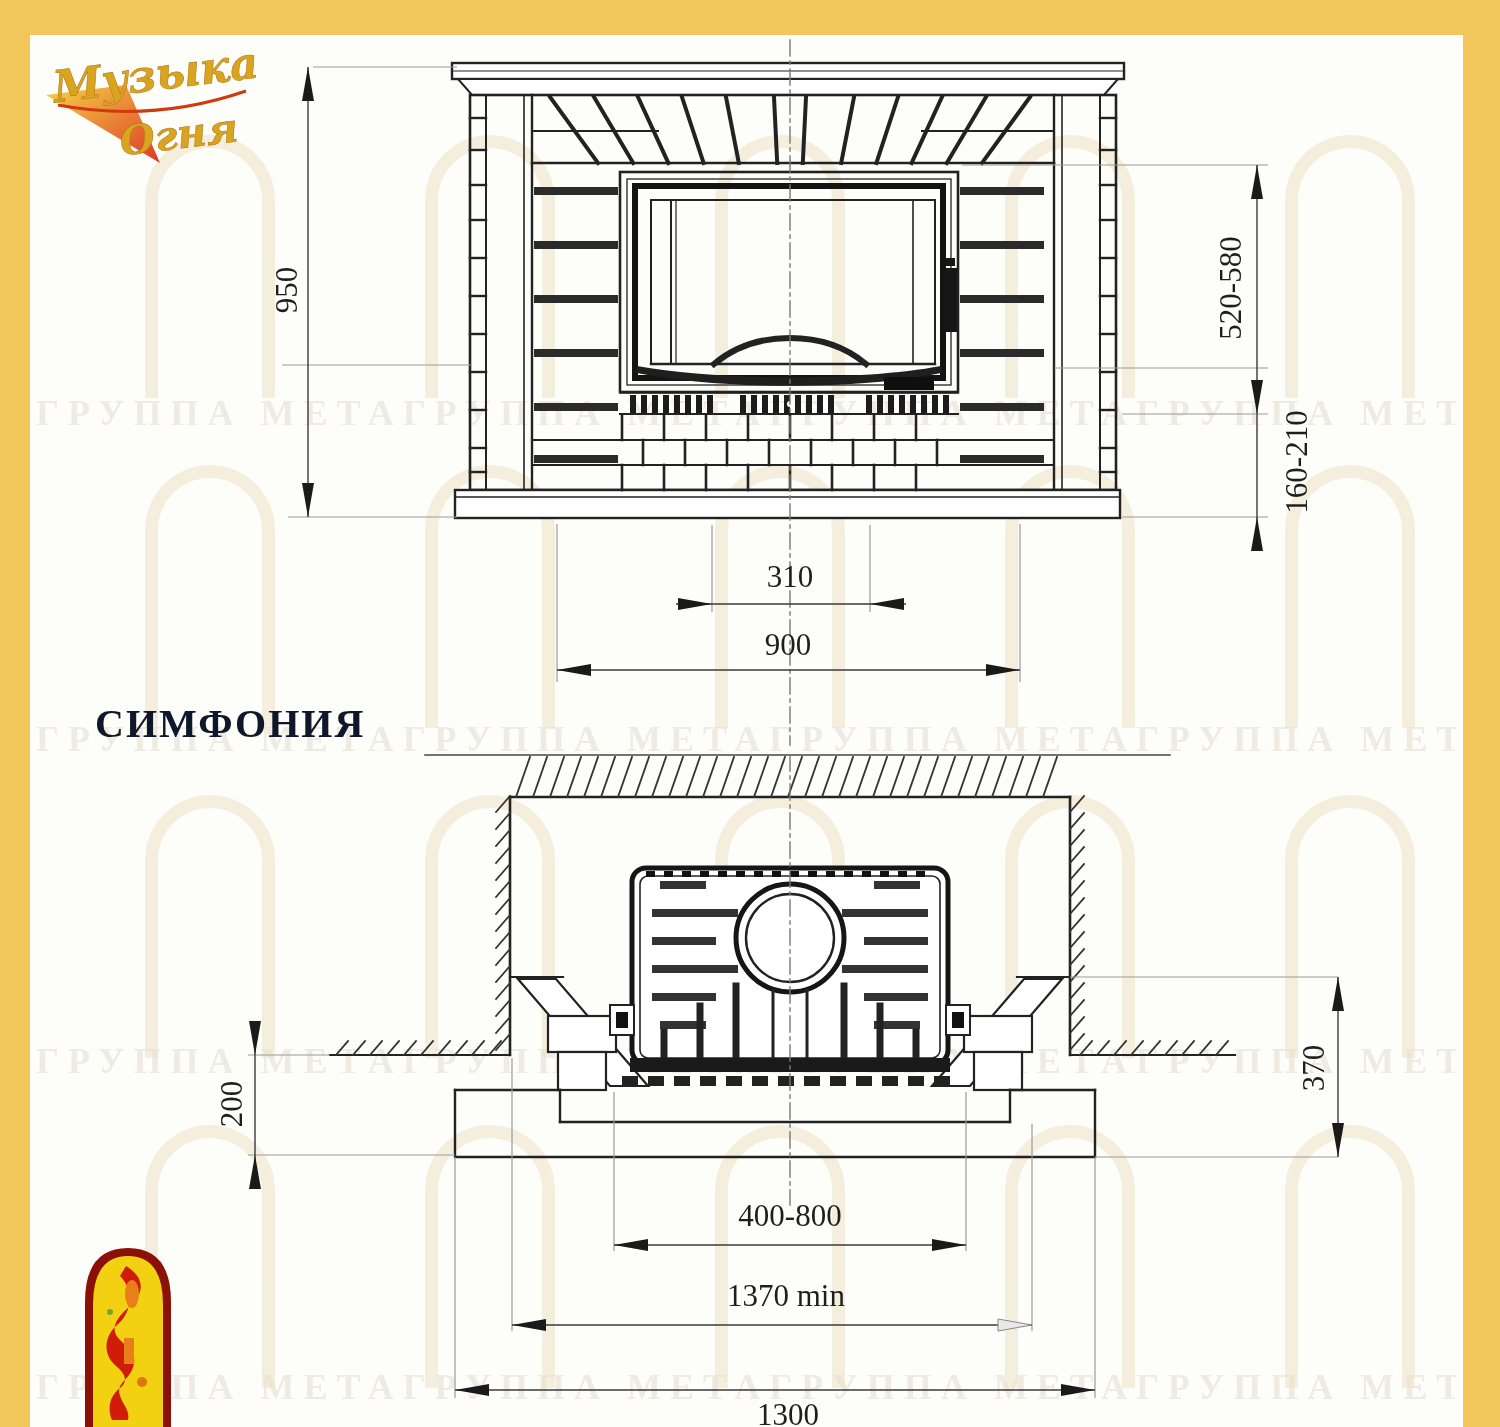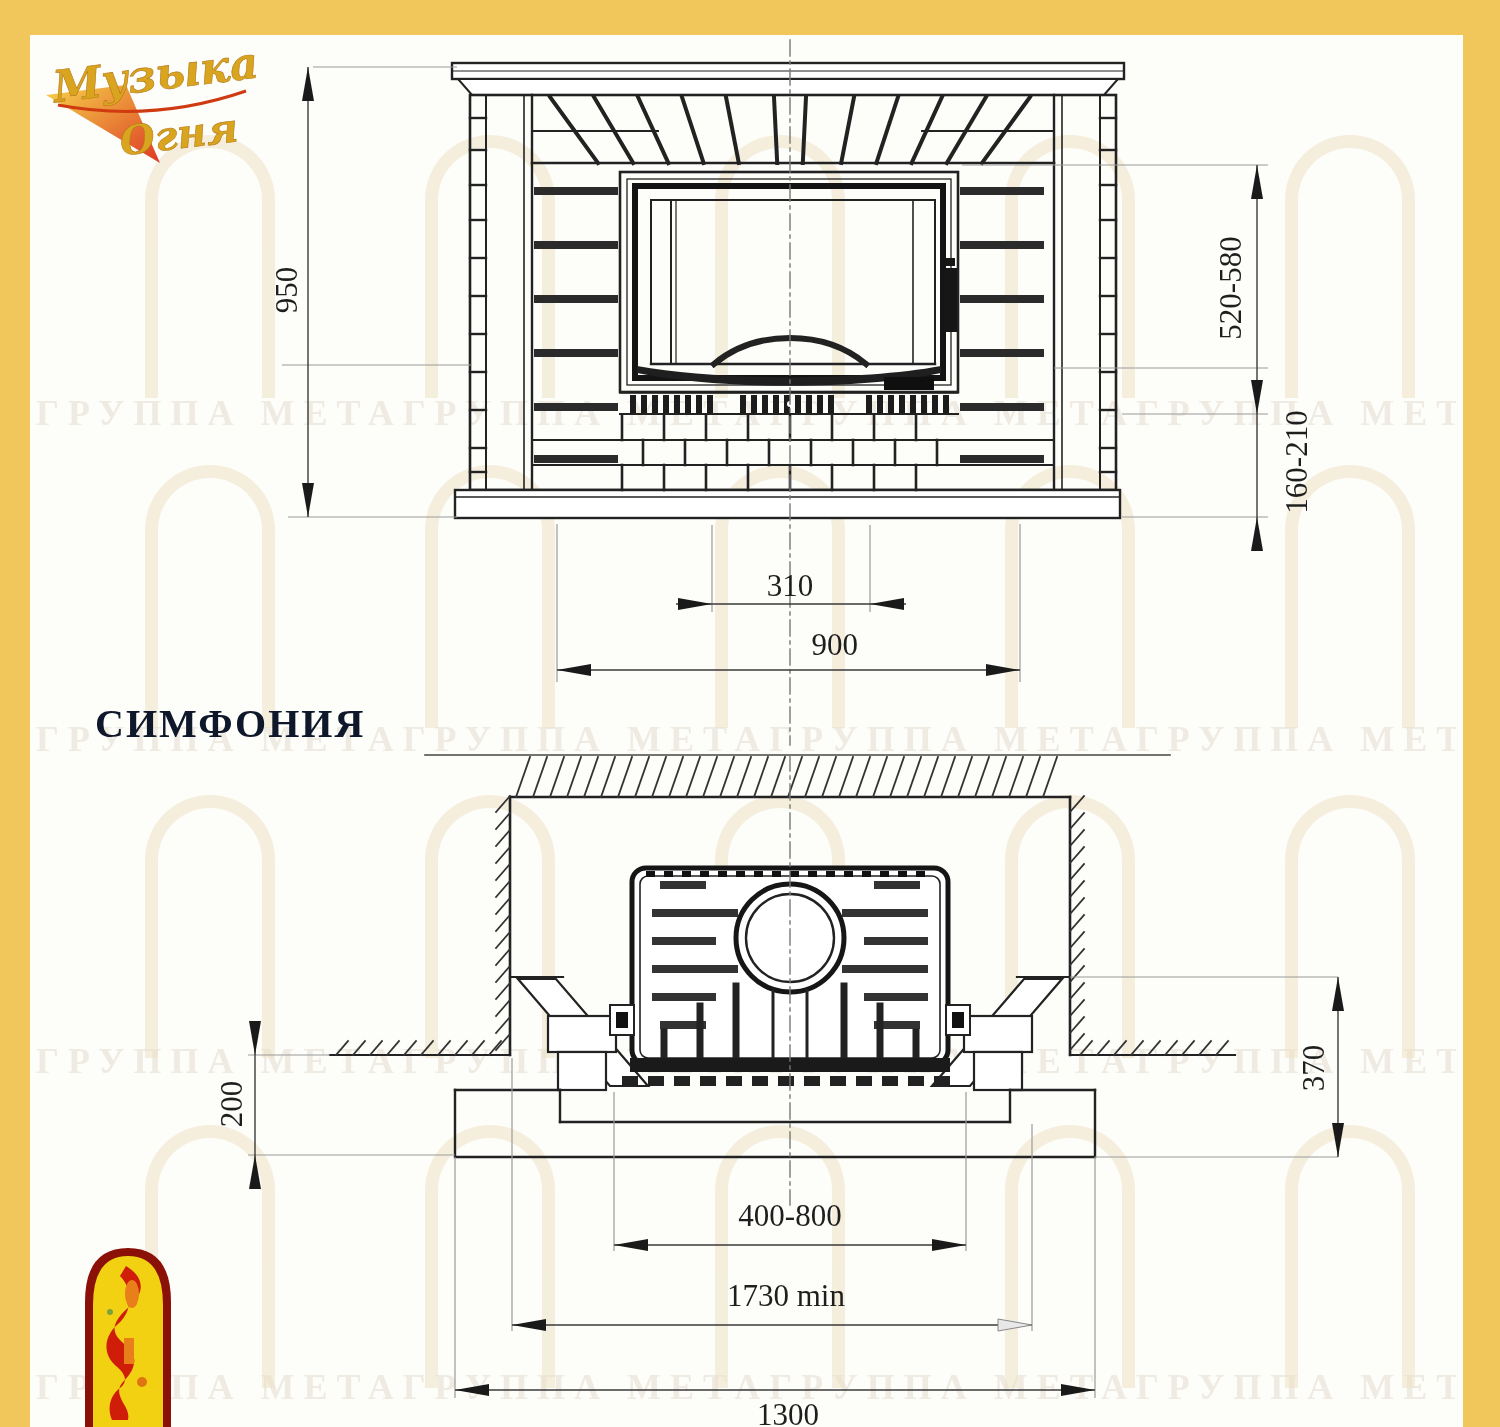--- a/index.html
+++ b/index.html
@@ -72,27 +72,27 @@
   <path d="M30,72 Q125,90 218,58" fill="none" stroke="#cf3a10" stroke-width="3"></path>
   <text x="26" y="58" font-family="DejaVu Serif, serif" font-style="italic" font-weight="bold" font-size="44" fill="#d9a41e" stroke="#b5791a" stroke-width="0.6" transform="rotate(-7 120 55)">Музыка</text>
   <text x="92" y="118" font-family="DejaVu Serif, serif" font-style="italic" font-weight="bold" font-size="40" fill="#d9a41e" stroke="#b5791a" stroke-width="0.6" transform="rotate(-7 130 105)">Огня</text>
 </svg>
 
 <div id="page-title">СИМФОНИЯ</div>
 
 <div class="dim vdim" style="left:217px;top:273px;">950</div>
 <div class="dim vdim" style="left:1161px;top:271px;">520-580</div>
 <div class="dim vdim" style="left:1227px;top:445px;">160-210</div>
-<div class="dim" style="left:720px;top:560px;margin-top:9px;">310</div>
-<div class="dim" style="left:718px;top:628px;text-align:right;">900</div>
+<div class="dim" style="left:720px;top:560px;">310</div>
+<div class="dim" style="left:718px;top:628px;">900</div>
 
 <div class="dim vdim" style="left:162px;top:1087px;">200</div>
 <div class="dim vdim" style="left:1244px;top:1051px;">370</div>
 <div class="dim" style="left:720px;top:1199px;">400-800</div>
-<div class="dim" style="left:686px;top:1279px;width:200px;">1730 min</div>
+<div class="dim" style="left:686px;top:1279px;width:200px;">1370 min</div>
 <div class="dim" style="left:718px;top:1398px;">1300</div>
 
 <svg id="emblem-box" width="96" height="186" viewBox="0 0 96 186">
   <path d="M5,186 L5,60 Q5,6 48,6 Q91,6 91,60 L91,186 Z" fill="#8a1008"></path>
   <path d="M13,186 L13,63 Q13,14 48,14 Q83,14 83,63 L83,186 Z" fill="#f2d113"></path>
   <path d="M46,24 C66,36 64,52 50,64 C34,78 30,88 40,98 C52,110 58,114 52,128 C46,140 36,142 40,154 C43,163 50,168 48,178 L32,178 C26,164 32,152 40,146 C48,140 46,132 36,124 C22,112 24,94 38,82 C52,70 54,48 40,34 Z" fill="#cf1d0a"></path>
   <ellipse cx="52" cy="52" rx="7" ry="14" fill="#e87f1a"></ellipse>
   <rect x="44" y="96" width="10" height="26" fill="#e87f1a"></rect>
   <circle cx="62" cy="140" r="5" fill="#df7510"></circle>
   <circle cx="30" cy="70" r="3" fill="#7ba33a"></circle>

